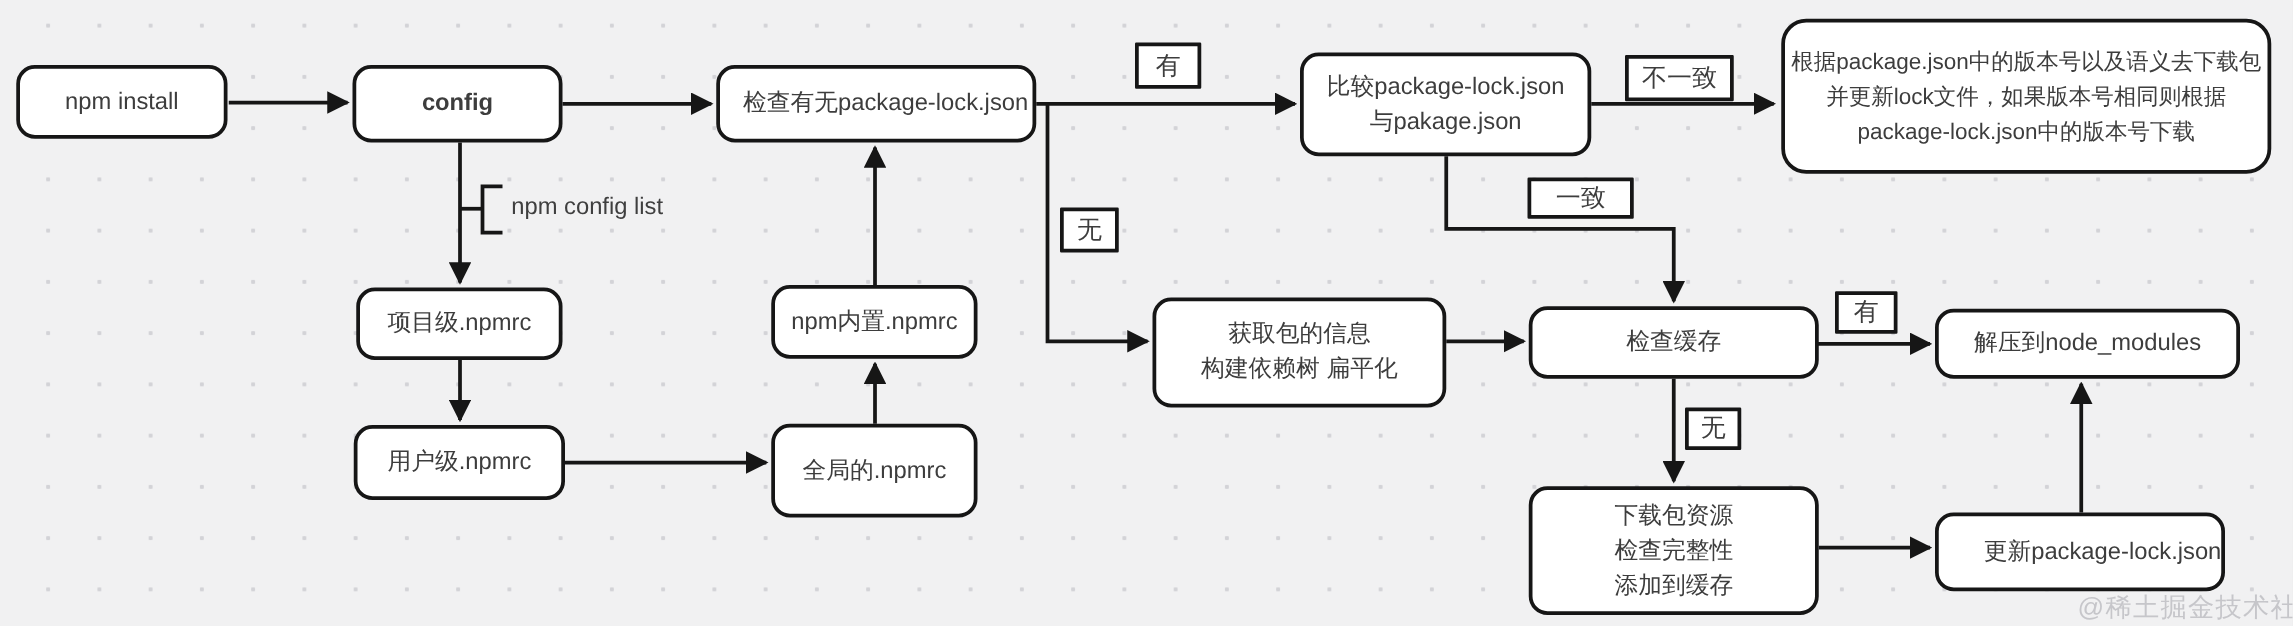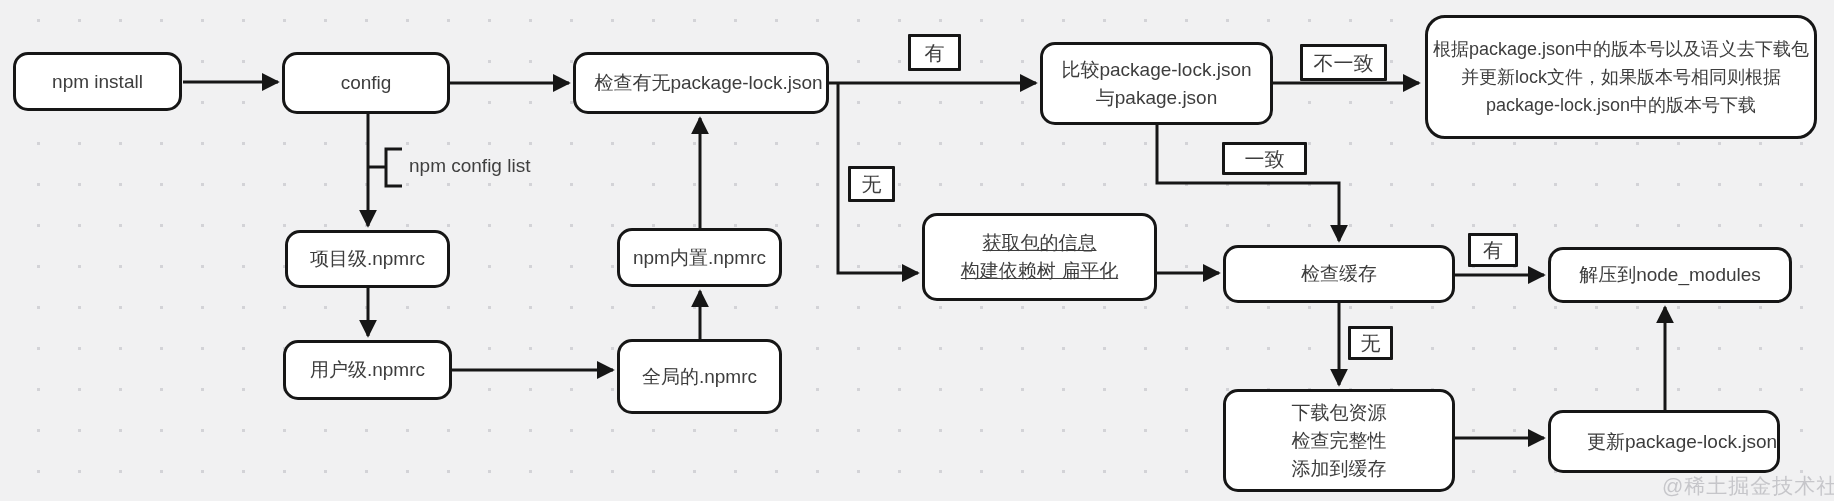--- a/index.html
+++ b/index.html
@@ -91,42 +91,42 @@
         <polyline points="1455,438 1544,438" marker-end="url(#arrowhead)"></polyline>
         <polyline points="1665,410 1665,307" marker-end="url(#arrowhead)"></polyline>
         <polyline points="368,167 386,167"></polyline>
         <polyline points="402,149 386,149 386,186 402,186"></polyline>
       </g>
   </svg>
   <div id="node-layer" class="nodes">
       <div class="node process" style="left: 13px; top: 52px; width: 169px; height: 59px;">
         <span>npm install</span>
       </div>
-      <div class="node process" style="left: 282px; top: 52px; width: 168px; height: 62px;">
+      <div class="node process" style="left: 282px; top: 52px; width: 168px; height: 62px; font-weight: bold;">
         <span>config</span>
       </div>
       <div class="node process" style="left: 573px; top: 52px; width: 256px; height: 62px; padding-left: 15px;">
         <span>检查有无package-lock.json</span>
       </div>
       <div class="node process" style="left: 1040px; top: 42px; width: 233px; height: 83px; justify-content: center;">
         <span>比较package-lock.json</span>
         <span>与pakage.json</span>
       </div>
       <div class="node process" style="left: 1425px; top: 15px; width: 392px; height: 124px; font-size: 18px; border-radius: 20px;">
         <span>根据package.json中的版本号以及语义去下载包</span>
         <span>并更新lock文件，如果版本号相同则根据</span>
         <span>package-lock.json中的版本号下载</span>
       </div>
       <div class="node process" style="left: 285px; top: 230px; width: 165px; height: 58px;">
         <span>项目级.npmrc</span>
       </div>
       <div class="node process" style="left: 617px; top: 228px; width: 165px; height: 59px; justify-content: center;">
         <span>npm内置.npmrc</span>
       </div>
-      <div class="node process" style="left: 922px; top: 213px; width: 235px; height: 88px; text-decoration: underline;">
+      <div class="node process" style="left: 922px; top: 238px; width: 235px; height: 88px;">
         <span>获取包的信息</span>
         <span>构建依赖树 扁平化</span>
       </div>
       <div class="node process" style="left: 1223px; top: 245px; width: 232px; height: 58px;">
         <span>检查缓存</span>
       </div>
       <div class="node process" style="left: 1548px; top: 247px; width: 244px; height: 56px;">
         <span>解压到node_modules</span>
       </div>
       <div class="node process" style="left: 283px; top: 340px; width: 169px; height: 60px;">

